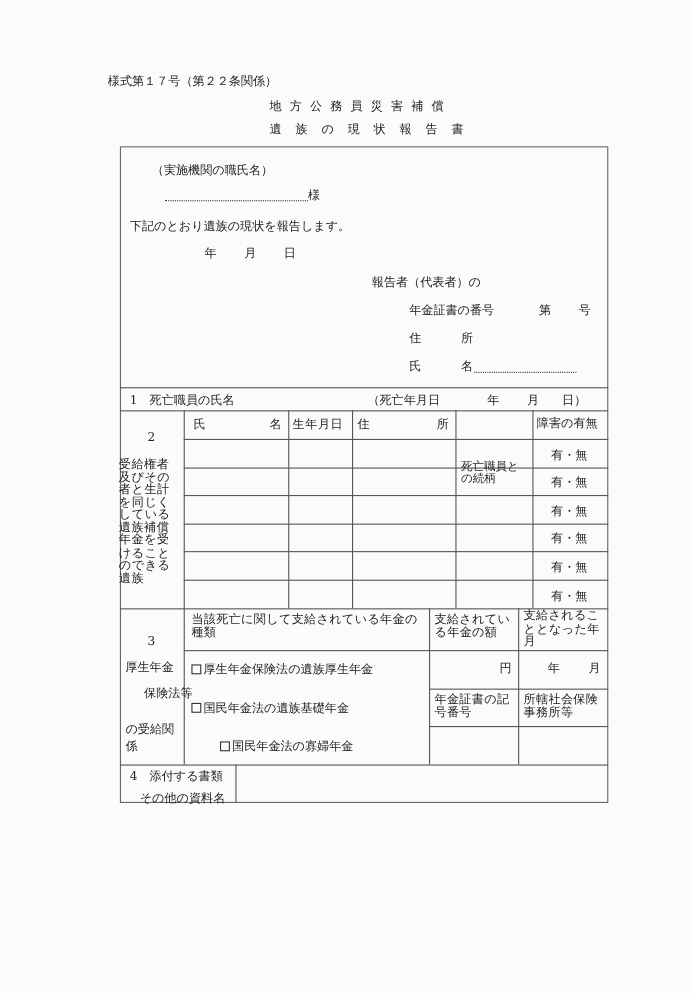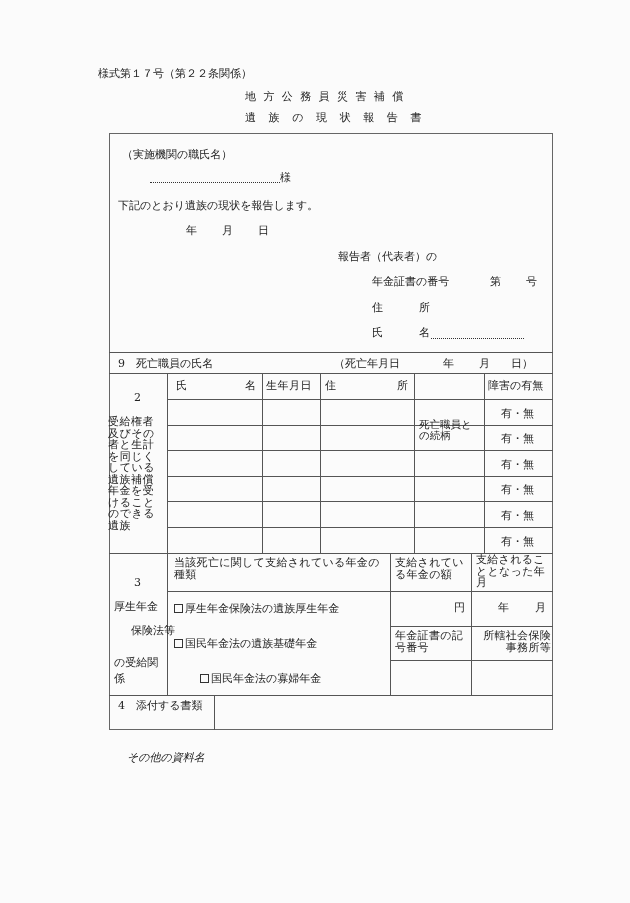--- a/index.html
+++ b/index.html
@@ -17,21 +17,21 @@
 </head>
 <body>
 
 <div class="abs" style="left:98px;top:68px;">様式第１７号（第２２条関係）</div>
 
 <div class="abs title" style="left:245px;top:91px;">地方公務員災害補償</div>
 <div class="abs title" style="left:245px;top:112px;letter-spacing:12.6px;">遺族の現状報告書</div>
 
 <div class="frame"></div>
 
-<div class="abs" style="left:122px;top:149px;">（実施機関の職氏名）</div>
+<div class="abs" style="left:138px;top:149px;">（実施機関の職氏名）</div>
 <div class="abs" style="left:150px;top:172px;">
   <span class="dotted" style="width:130px;height:10px;"></span><span>様</span>
 </div>
 <div class="abs" style="left:118px;top:200px;">下記のとおり遺族の現状を報告します。</div>
 <div class="abs" style="left:186px;top:225px;">
   <span>年</span>
   <span style="display:inline-block;width:18px;"></span>
   <span>月</span>
   <span style="display:inline-block;width:18px;"></span>
   <span>日</span>
@@ -45,21 +45,21 @@
 
 <div class="abs" style="left:372px;top:302px;">住</div>
 <div class="abs" style="left:419px;top:302px;">所</div>
 <div class="abs" style="left:434px;top:300px;width:110px;height:14px;"></div>
 
 <div class="abs" style="left:372px;top:327px;">氏</div>
 <div class="abs" style="left:419px;top:327px;">名</div>
 <div class="abs" style="left:431px;top:327px;"><span class="dotted" style="width:93px;height:11px;"></span></div>
 
 <div class="line-h" style="left:109px;top:352px;width:444px;"></div>
-<div class="abs" style="left:118px;top:358px;">9　死亡職員の氏名</div>
+<div class="abs" style="left:118px;top:358px;">1　死亡職員の氏名</div>
 <div class="abs" style="left:200px;top:355px;width:125px;height:15px;"></div>
 <div class="abs" style="left:334px;top:358px;">（死亡年月日</div>
 <div class="abs" style="left:443px;top:358px;">年</div>
 <div class="abs" style="left:479px;top:358px;">月</div>
 <div class="abs" style="left:511px;top:358px;">日）</div>
 
 <div class="line-h" style="left:109px;top:373px;width:444px;"></div>
 <div class="line-v" style="left:167px;top:373px;height:180px;"></div>
 <div class="line-v" style="left:262px;top:373px;height:180px;"></div>
 <div class="line-v" style="left:320px;top:373px;height:180px;"></div>
@@ -158,21 +158,21 @@
 
 <div class="abs" style="left:391px;top:592px;width:79px;height:33px;">
   <span class="abs" style="right:5px;top:10px;">円</span>
 </div>
 <div class="abs" style="left:472px;top:592px;width:80px;height:33px;">
   <span class="abs" style="left:26px;top:10px;">年</span>
   <span class="abs" style="right:6px;top:10px;">月</span>
 </div>
 
 <div class="wrap" style="left:395px;top:630px;width:73px;letter-spacing:0.3px;">年金証書の記号番号</div>
-<div class="wrap" style="left:476px;top:630px;width:75px;letter-spacing:0.3px;text-align:right;">所轄社会保険事務所等</div>
+<div class="wrap" style="left:476px;top:630px;width:75px;letter-spacing:0.3px;">所轄社会保険事務所等</div>
 <div class="abs" style="left:391px;top:661px;width:79px;height:33px;"></div>
 <div class="abs" style="left:472px;top:661px;width:80px;height:33px;"></div>
 
 <div class="line-h" style="left:109px;top:695px;width:444px;"></div>
 <div class="line-v" style="left:214px;top:695px;height:35px;"></div>
 <div class="abs" style="left:118px;top:700px;">4　添付する書類</div>
-<div class="abs" style="left:127px;top:752px;font-style:italic;">その他の資料名</div>
+<div class="abs" style="left:127px;top:720px;">その他の資料名</div>
 <div class="abs" style="left:215px;top:696px;width:337px;height:33px;"></div>
 
 </body></html>

